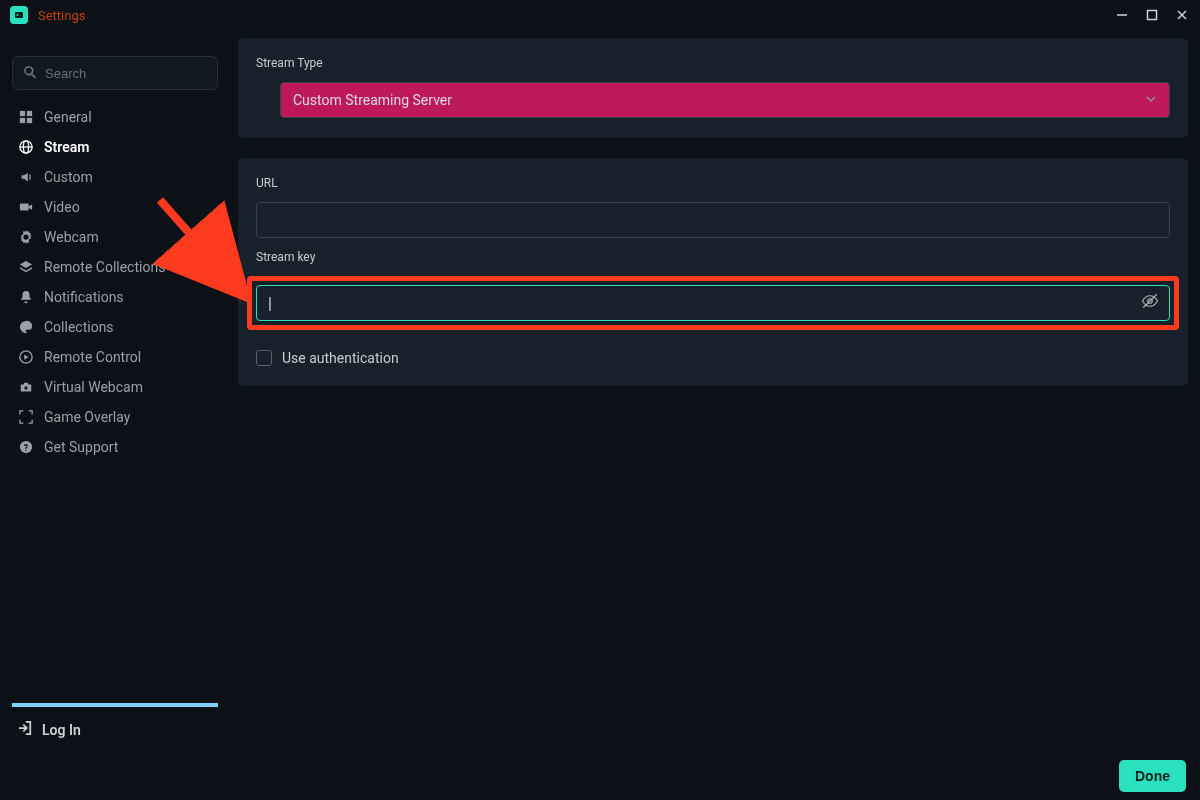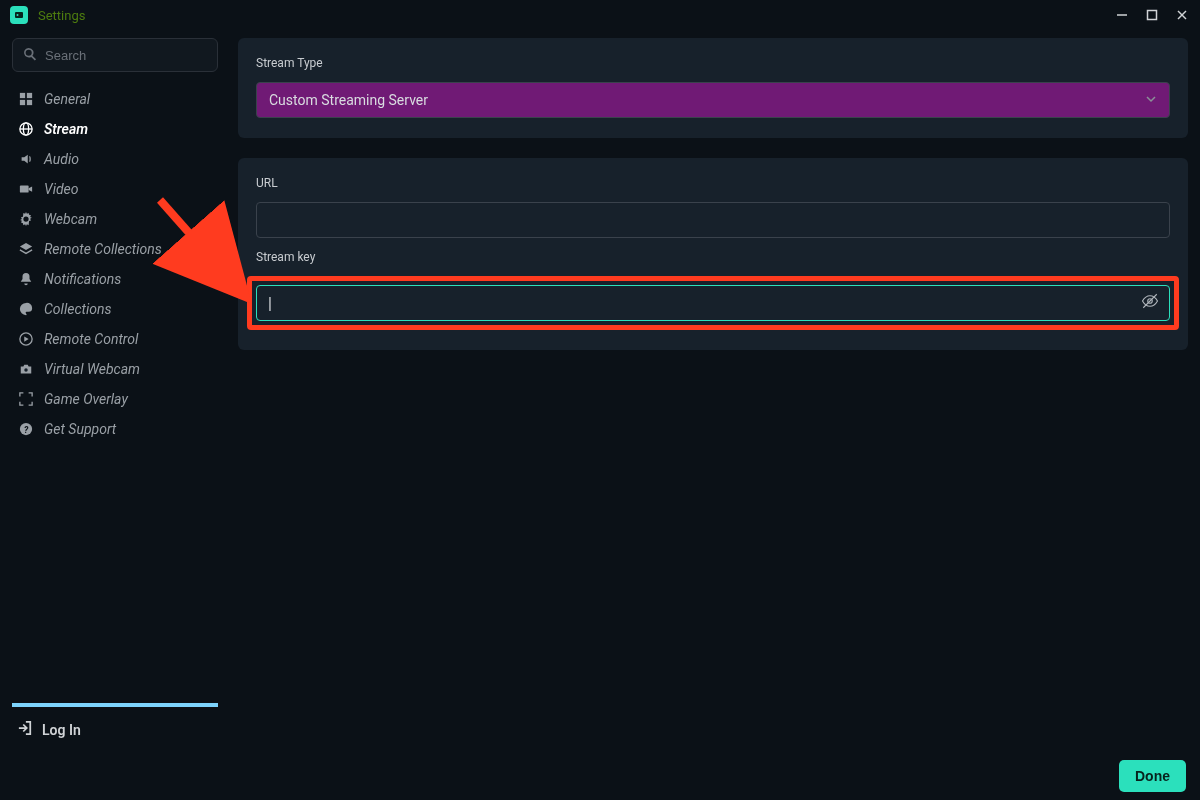--- a/index.html
+++ b/index.html
@@ -20,36 +20,36 @@
     background: #0b1117;
   }
   .titlebar .app-icon {
     width: 18px; height: 18px;
     background: #2be0bc;
     border-radius: 4px;
     display: flex; align-items: center; justify-content: center;
     margin-right: 10px;
   }
   .titlebar .app-icon svg { width: 12px; height: 12px; }
-  .titlebar .title { font-size: 13px; color: #4d7c0f; }
+  .titlebar .title { font-size: 13px; color: #c2410c; }
   .titlebar .win-controls { margin-left: auto; display: flex; gap: 14px; align-items: center; }
   .win-btn { width: 16px; height: 16px; display:flex; align-items:center; justify-content:center; cursor:pointer; color:#d0d3d6;}
   .win-btn svg { width: 12px; height: 12px; stroke: currentColor; }
 
   
   .main {
     display: flex;
     height: calc(800px - 30px - 48px);
     padding: 8px 12px 0 12px;
     gap: 20px;
   }
 
   .sidebar {
     width: 206px;
-    display: flex; flex-direction: column;
+    display: flex; flex-direction: column; margin-top: 18px;
   }
   .search-wrap {
     border: 1px solid #2a3038;
     border-radius: 6px;
     height: 34px;
     display: flex; align-items: center;
     padding: 0 10px;
     margin-bottom: 12px;
     background: #11181f;
   }
@@ -63,21 +63,20 @@
   .nav { display: flex; flex-direction: column; }
   .nav-item {
     display: flex; align-items: center;
     height: 30px;
     padding: 0 6px;
     gap: 10px;
     color: #9aa0a6;
     font-size: 14px;
     cursor: pointer;
     border-radius: 4px;
-    font-style: italic;
   }
   .nav-item .nav-icon { width: 16px; height: 16px; display:flex; align-items:center; justify-content:center; }
   .nav-item .nav-icon svg { width: 14px; height: 14px; fill: currentColor; }
   .nav-item.active { color: #ffffff; font-weight: 600; }
 
   .sidebar-footer {
     margin-top: auto;
     border-top: 4px solid #7dd3fc;
     padding: 14px 6px;
   }
@@ -104,23 +103,24 @@
   }
 
   .select-box {
     height: 36px;
     border: 1px solid #3a424c;
     border-radius: 4px;
     display: flex; align-items: center;
     padding: 0 12px;
     font-size: 14px;
     color: #d9dce0;
-    background: #701a75;
+    background: #be185d;
     cursor: pointer;
     justify-content: space-between;
+    margin-left: 24px;
   }
   .select-box .chev svg{ width: 12px; height:12px; stroke:#8a9098; fill:none;}
 
   .text-input {
     height: 36px;
     border: 1px solid #3a424c;
     border-radius: 4px;
     background: #17212b;
     width: 100%;
     padding: 0 12px;
@@ -254,21 +254,21 @@
           </span>
         <span>Stream</span>
       </div>
       <div class="nav-item">
         <span class="nav-icon">
             <svg viewBox="0 0 16 16">
               <path d="M3 6h3l4-3v10l-4-3H3z"></path>
               <path d="M12 5c1 1 1 5 0 6" fill="none" stroke="currentColor" stroke-width="1.5"></path>
             </svg>
           </span>
-        <span>Audio</span>
+        <span>Custom</span>
       </div>
       <div class="nav-item">
         <span class="nav-icon">
             <svg viewBox="0 0 16 16">
               <rect x="1" y="4" width="10" height="8" rx="1"></rect>
               <path d="M11 7l4-2v6l-4-2z"></path>
             </svg>
           </span>
         <span>Video</span>
       </div>
@@ -377,20 +377,24 @@
           <div class="eye-btn">
             <span><svg viewBox="0 0 24 24">
                   <path d="M2 12s4-7 10-7 10 7 10 7-4 7-10 7S2 12 2 12z" stroke-width="1.5"></path>
                   <circle cx="12" cy="12" r="3" stroke-width="1.5"></circle>
                   <line x1="3" y1="21" x2="21" y2="3" stroke-width="1.5"></line>
                 </svg></span>
           </div>
         </div>
       </div>
 
+      <div class="checkbox-row">
+        <div class="checkbox"></div>
+        <span>Use authentication</span>
+      </div>
     </div>
 
   </div>
 </div>
 
 <div class="footer">
   <button class="done-btn">Done</button>
 </div>
 
 <svg class="arrow-overlay" width="110" height="120">

